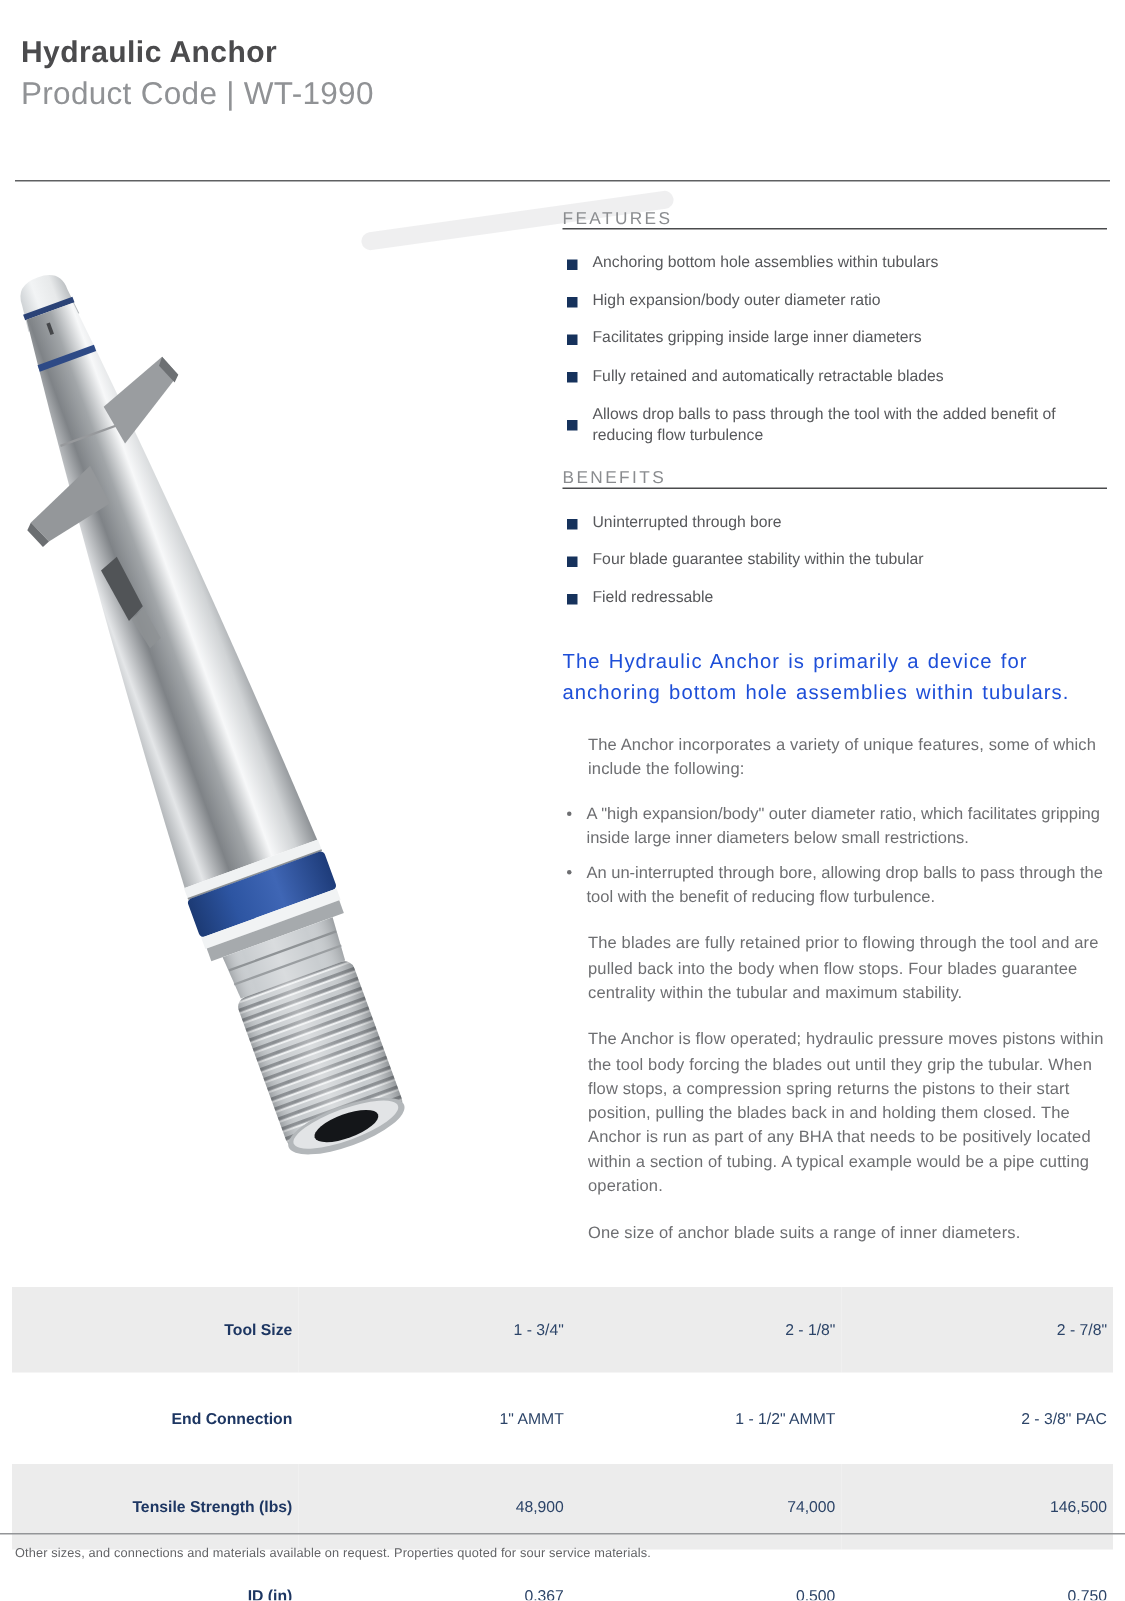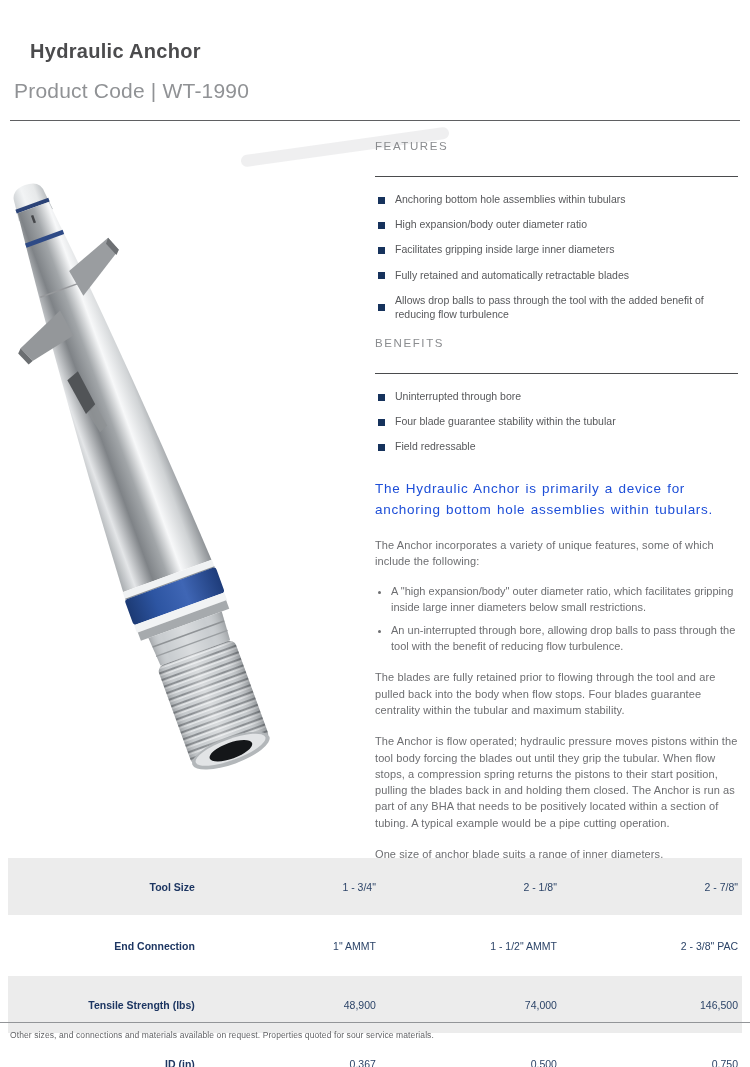--- a/index.html
+++ b/index.html
@@ -2,39 +2,39 @@
 <html><head>
 <meta charset="utf-8">
 <style>
   html,body { margin:0; padding:0; background:#ffffff; }
   .page {
     position:relative; width:750px; height:1067px; background:#ffffff;
     font-family:"Liberation Sans","DejaVu Sans",sans-serif; overflow:hidden;
   }
   
   .hdr { position:absolute; left:14px; top:24px; }
-  .hdr h1 { margin:16px; font-size:20px; font-weight:700; color:#4b4b4d; letter-spacing:.3px; }
+  .hdr h1 { margin:0; font-size:20px; font-weight:700; color:#4b4b4d; letter-spacing:.3px; }
   .hdr .sub { margin-top:4px; font-size:21px; font-weight:400; color:#909295; letter-spacing:.2px; }
   .top-divider { position:absolute; left:10px; right:10px; top:120px; border-top:1px solid #5f6062; }
   .smudge { position:absolute; left:240px; top:141px; width:210px; height:12px;
     background:#d4d6d8; opacity:.38; transform:rotate(-8deg); border-radius:7px; }
   
   .tool-wrap { position:absolute; left:0; top:128px; width:368px; height:745px; }
   
   .content { position:absolute; left:375px; top:140px; width:363px; }
   .section-heading { font-size:11.5px; color:#8a8c8f; letter-spacing:1.6px;
-    padding-bottom:24px; border-bottom:1.5px solid #4a4b4d; margin:0 0 15px 0; }
+    padding-bottom:0; border-bottom:1.5px solid #4a4b4d; margin:0 0 15px 0; }
   .mt { margin-top:16px; }
   .sq-list { list-style:none; margin:0 0 10px 0; padding:0 0 0 3px; }
   .sq-list li { display:flex; gap:10px; align-items:center; font-size:10.5px;
     color:#57585b; line-height:1.35; margin-bottom:11px; }
   .sq { width:7px; height:7px; background:#16325c; flex:0 0 7px; margin-top:2px; }
   .lead { margin:24px 0 16px 0; font-size:13.5px; line-height:1.6; letter-spacing:.7px;
     word-spacing:1px; color:#1d4ed8; }
-  .para { margin:15px 0 0 0; font-size:11px; line-height:1.48; color:#6d6e71; letter-spacing:.1px; }
+  .para { margin:15px 0 0 17px; font-size:11px; line-height:1.48; color:#6d6e71; letter-spacing:.1px; }
   .dot-list { margin:14px 0 0 0; padding:0 0 0 16px; }
   .dot-list li { font-size:11px; line-height:1.46; color:#6d6e71; margin-bottom:7px; }
   
   .spec { position:absolute; left:8px; top:856px; width:734px;
     border-collapse:separate; border-spacing:0 2px; table-layout:fixed; }
   .spec tr { background:#ffffff; }
   .spec tr:nth-child(odd) { background:#ececec; }
   .spec td { font-size:10.5px; color:#2c4468; text-align:right; padding:21px 4px;
     height:15px; vertical-align:middle; }
   .spec td.lbl { font-weight:700; color:#1d3662; }

